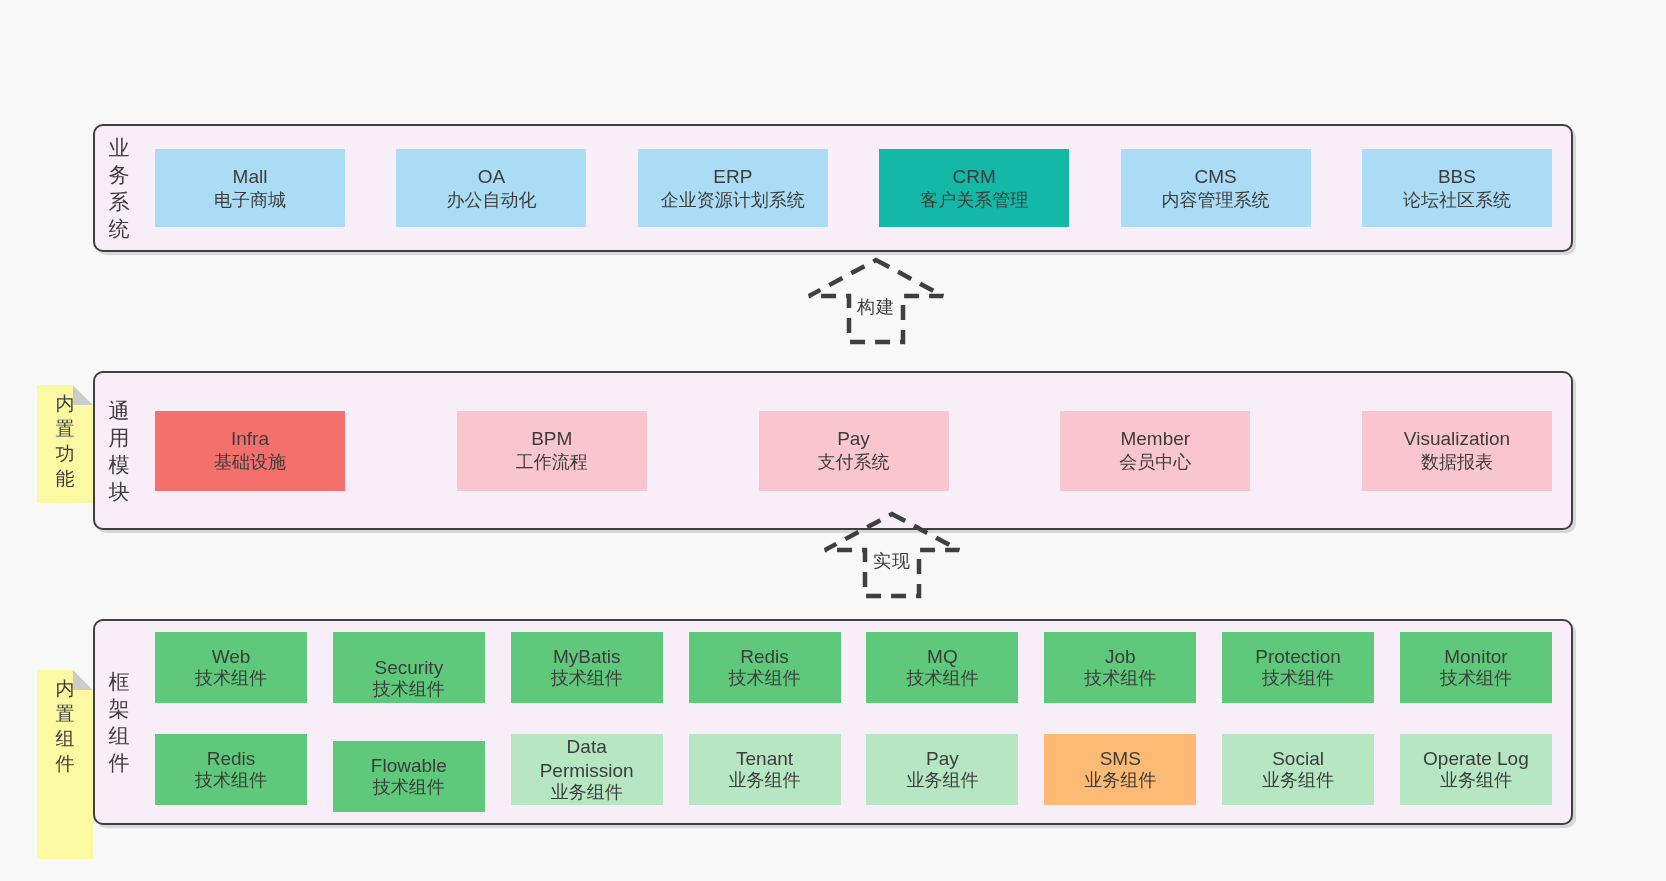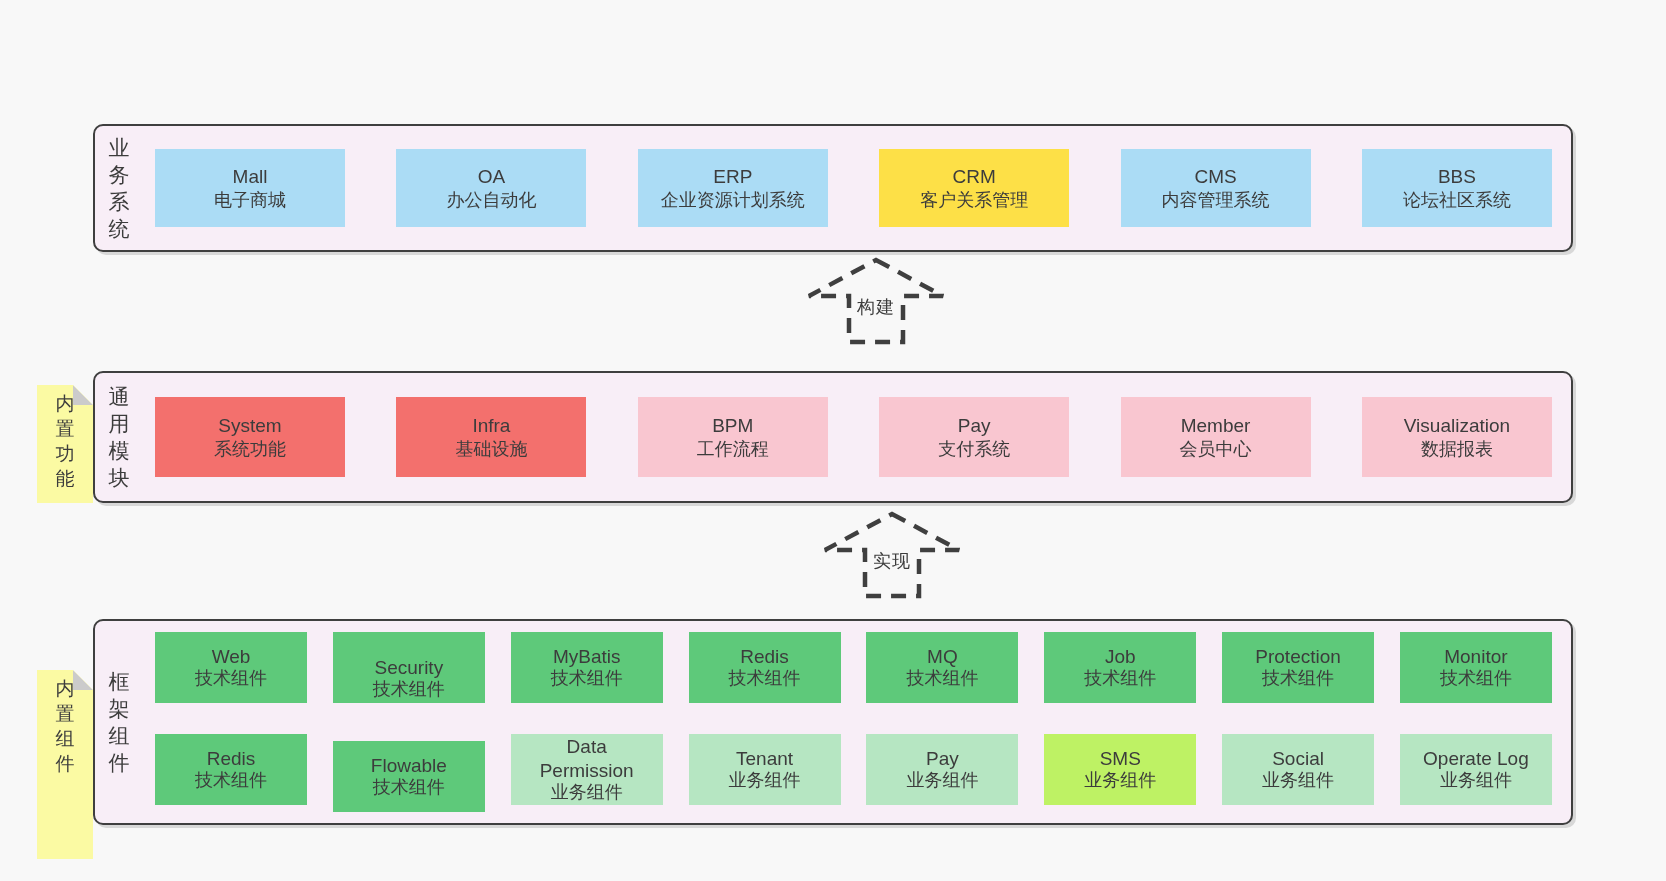--- a/index.html
+++ b/index.html
@@ -7,21 +7,21 @@
     position:relative;width:1666px;height:881px;background:#f8f8f8;
     font-family:"Liberation Sans",sans-serif;color:#3c3c3c;overflow:hidden;
   }
   
   .band{
     position:absolute;left:93px;width:1480px;box-sizing:border-box;
     background:#f8eef7;border:2.5px solid #3f3f3f;border-radius:10px;
     box-shadow:3px 3px 0 #d8d8d8;
   }
   #band-1{top:124px;height:128px;}
-  #band-2{top:371px;height:132px;}
+  #band-2{top:371px;height:159px;}
   #band-3{top:619px;height:206px;}
   .band-label{
     position:absolute;left:12px;top:50%;transform:translateY(-50%);
     font-size:21px;line-height:27px;width:24px;text-align:center;
     word-break:break-all;white-space:normal;
   }
   .rows{
     position:absolute;top:0;left:0;right:0;bottom:0;
     display:flex;flex-direction:column;justify-content:center;gap:24px;
     padding:0 19px 0 60px;
@@ -83,45 +83,41 @@
     <div class="box-sub">电子商城</div>
   </div>
           <div class="box type-blue" style="background: rgb(171, 220, 245);">
     <div class="box-name">OA</div>
     <div class="box-sub">办公自动化</div>
   </div>
           <div class="box type-blue" style="background: rgb(171, 220, 245);">
     <div class="box-name">ERP</div>
     <div class="box-sub">企业资源计划系统</div>
   </div>
-          <div class="box type-blue" style="background: #fde047;">
+          <div class="box type-blue" style="background: #14b8a6;">
     <div class="box-name">CRM</div>
     <div class="box-sub">客户关系管理</div>
   </div>
           <div class="box type-blue" style="background: rgb(171, 220, 245);">
     <div class="box-name">CMS</div>
     <div class="box-sub">内容管理系统</div>
   </div>
           <div class="box type-blue" style="background: rgb(171, 220, 245);">
     <div class="box-name">BBS</div>
     <div class="box-sub">论坛社区系统</div>
   </div>
         </div>
     </div>
   </section>
 
   <section class="band" id="band-2">
     <div class="band-label">通用模块</div>
     <div class="rows">
       <div class="row">
           <div class="box type-red" style="background: rgb(243, 112, 109);">
-    <div class="box-name">System</div>
-    <div class="box-sub">系统功能</div>
-  </div>
-          <div class="box type-red" style="background: rgb(243, 112, 109);">
     <div class="box-name">Infra</div>
     <div class="box-sub">基础设施</div>
   </div>
           <div class="box type-pink" style="background: rgb(249, 198, 208);">
     <div class="box-name">BPM</div>
     <div class="box-sub">工作流程</div>
   </div>
           <div class="box type-pink" style="background: rgb(249, 198, 208);">
     <div class="box-name">Pay</div>
     <div class="box-sub">支付系统</div>
@@ -189,21 +185,21 @@
     <div class="box-sub">业务组件</div>
   </div>
           <div class="box type-lightgreen" style="background: rgb(182, 230, 194);">
     <div class="box-name">Tenant</div>
     <div class="box-sub">业务组件</div>
   </div>
           <div class="box type-lightgreen" style="background: rgb(182, 230, 194);">
     <div class="box-name">Pay</div>
     <div class="box-sub">业务组件</div>
   </div>
-          <div class="box type-lightgreen" style="background: #bef264;">
+          <div class="box type-lightgreen" style="background: #fdba74;">
     <div class="box-name">SMS</div>
     <div class="box-sub">业务组件</div>
   </div>
           <div class="box type-lightgreen" style="background: rgb(182, 230, 194);">
     <div class="box-name">Social</div>
     <div class="box-sub">业务组件</div>
   </div>
           <div class="box type-lightgreen" style="background: rgb(182, 230, 194);">
     <div class="box-name">Operate Log</div>
     <div class="box-sub">业务组件</div>

